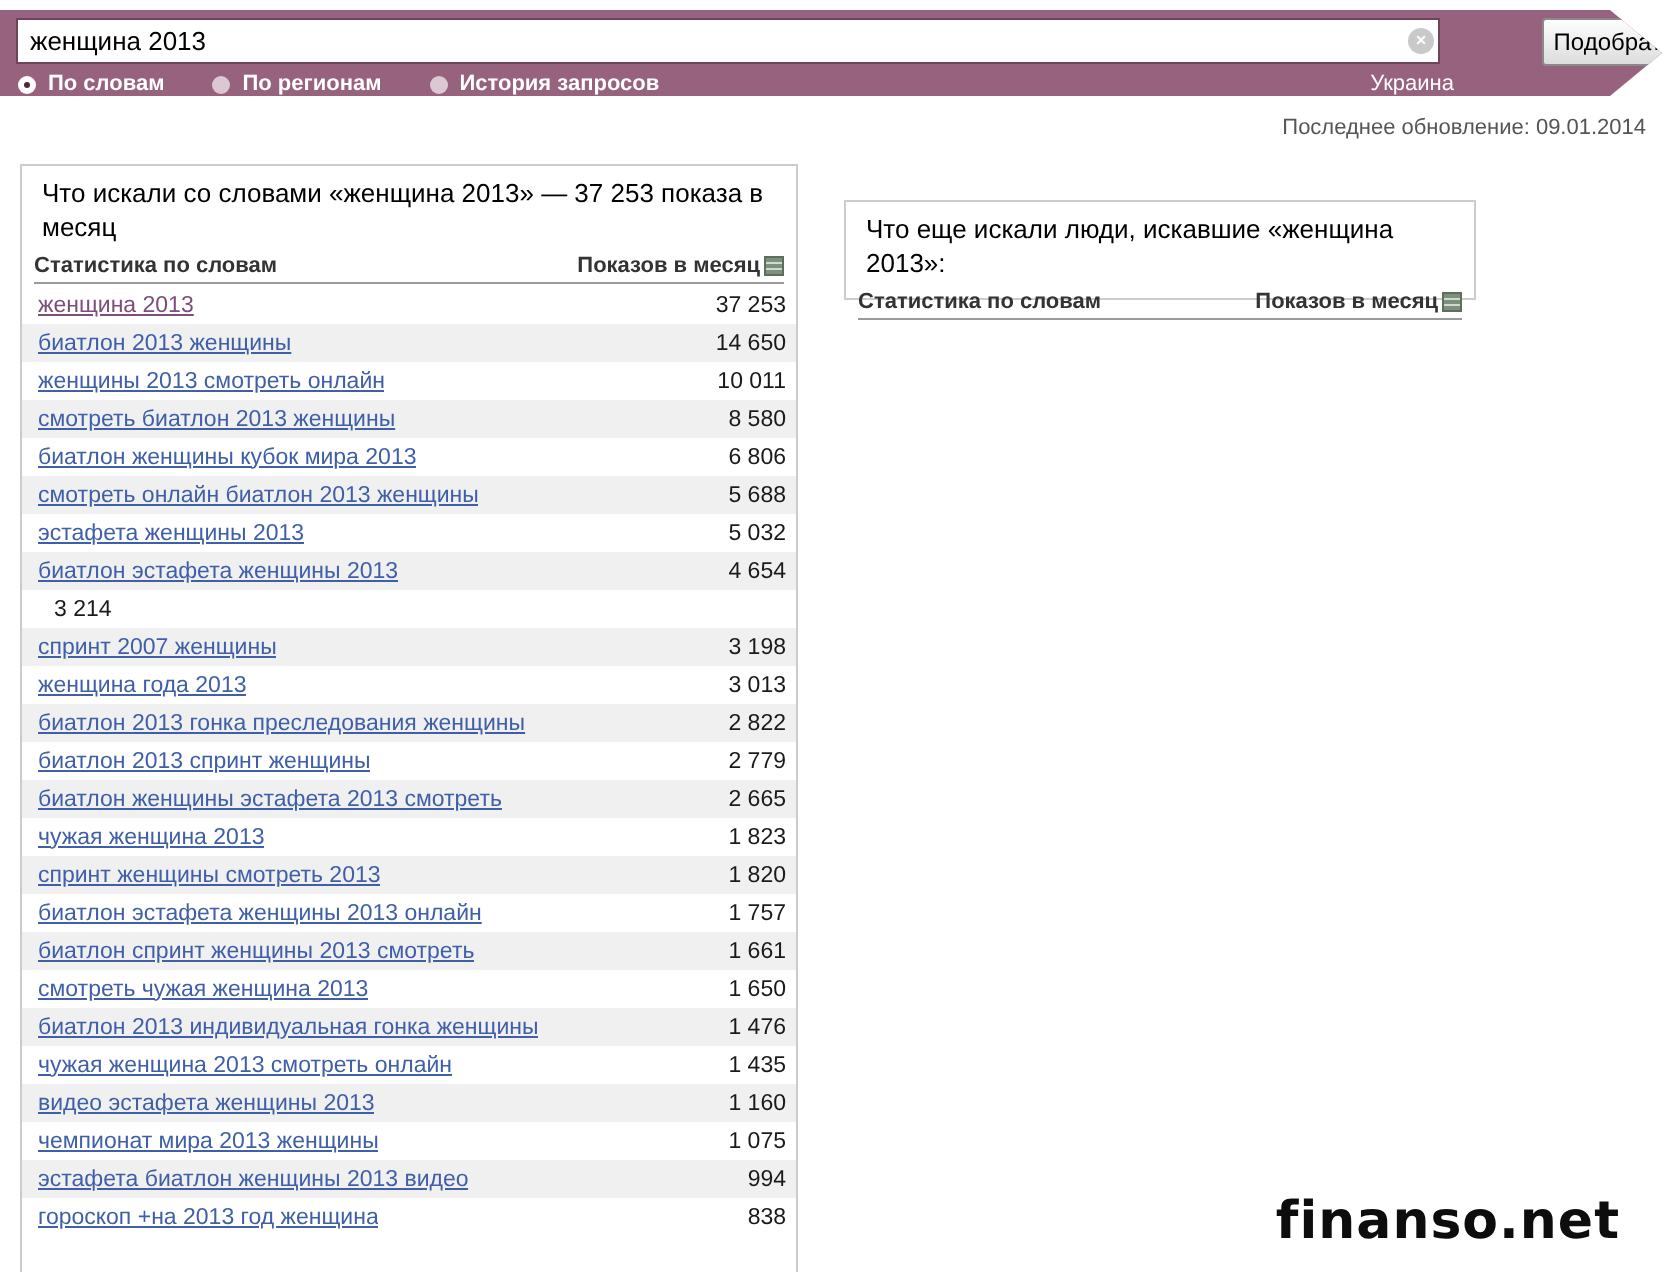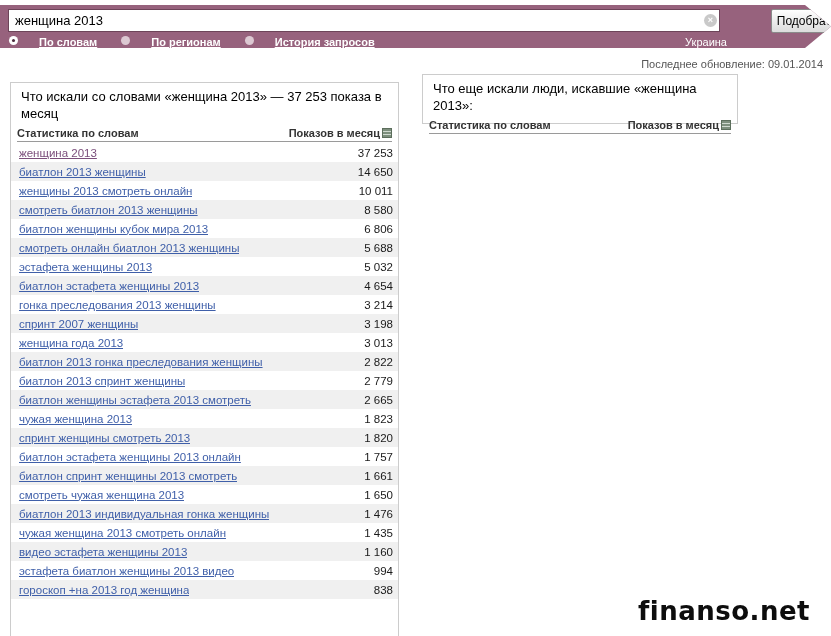--- a/index.html
+++ b/index.html
@@ -35,21 +35,21 @@
     position:absolute; left:730px; top:4px; width:72px; height:24px;
     background:linear-gradient(#fefefe,#dcdcdc);
     border:1px solid #8a8a8a; border-radius:2px;
     font:12px "Liberation Sans", sans-serif; color:#000; cursor:pointer;margin-left:41px;
   }
   .tabs-row {
     position:absolute; left:9px; top:31px; height:12px;
     display:flex; gap:24px; align-items:center;
     color:#fff; font:bold 11px "Liberation Sans", sans-serif;
   }
-  .tab { display:flex; gap:21px; cursor:pointer; white-space:nowrap;text-decoration:underline; }
+  .tab { display:flex; align-items:center; gap:6px; cursor:pointer; white-space:nowrap; }
   .radio {
     width:9px; height:9px; border-radius:50%;
     background:#dcc8d2; position:relative; flex:0 0 auto;
   }
   .radio.selected { background:#ffffff; }
   .radio.selected::after {
     content:""; position:absolute; left:3px; top:3px; width:3px; height:3px;
     border-radius:50%; background:#4c2a3c;
   }
   .region-link {
@@ -60,21 +60,21 @@
 
   
   .last-update {
     position:absolute; right:8px; top:58px;
     font:11px "Liberation Sans", sans-serif; color:#555;
   }
 
   
   .panel { position:absolute; background:#fff; border:1px solid #cccccc; }
   .panel-left  { left:10px;  top:82px; width:389px; height:600px; }
-  .panel-right { left:422px; top:74px; width:316px; height:50px; }
+  .panel-right { left:422px; top:100px; width:316px; height:50px; }
 
   .panel-title {
     font:13px/17px "Liberation Sans", sans-serif; color:#000;
     padding:5px 10px 3px 10px;
   }
   .cols {
     display:flex; justify-content:space-between; align-items:flex-start;
     margin:0 6px; padding:2px 0 2px 0;
     border-bottom:1px solid #9a9a9a;
     font:bold 11px "Liberation Sans", sans-serif; color:#333;
@@ -169,21 +169,20 @@
       </div>
       <div class="krow">
         <a href="#" class="klink">эстафета женщины 2013</a>
         <span class="kval">5 032</span>
       </div>
       <div class="krow">
         <a href="#" class="klink">биатлон эстафета женщины 2013</a>
         <span class="kval">4 654</span>
       </div>
       <div class="krow">
-        <a href="#" class="klink">гонка преследования 2013 женщины</a>
         <span class="kval">3 214</span>
       </div>
       <div class="krow">
         <a href="#" class="klink">спринт 2007 женщины</a>
         <span class="kval">3 198</span>
       </div>
       <div class="krow">
         <a href="#" class="klink">женщина года 2013</a>
         <span class="kval">3 013</span>
       </div>
@@ -223,20 +222,24 @@
         <a href="#" class="klink">биатлон 2013 индивидуальная гонка женщины</a>
         <span class="kval">1 476</span>
       </div>
       <div class="krow">
         <a href="#" class="klink">чужая женщина 2013 смотреть онлайн</a>
         <span class="kval">1 435</span>
       </div>
       <div class="krow">
         <a href="#" class="klink">видео эстафета женщины 2013</a>
         <span class="kval">1 160</span>
+      </div>
+      <div class="krow">
+        <a href="#" class="klink">чемпионат мира 2013 женщины</a>
+        <span class="kval">1 075</span>
       </div>
       <div class="krow">
         <a href="#" class="klink">эстафета биатлон женщины 2013 видео</a>
         <span class="kval">994</span>
       </div>
       <div class="krow">
         <a href="#" class="klink">гороскоп +на 2013 год женщина</a>
         <span class="kval">838</span>
       </div>
     </div>

